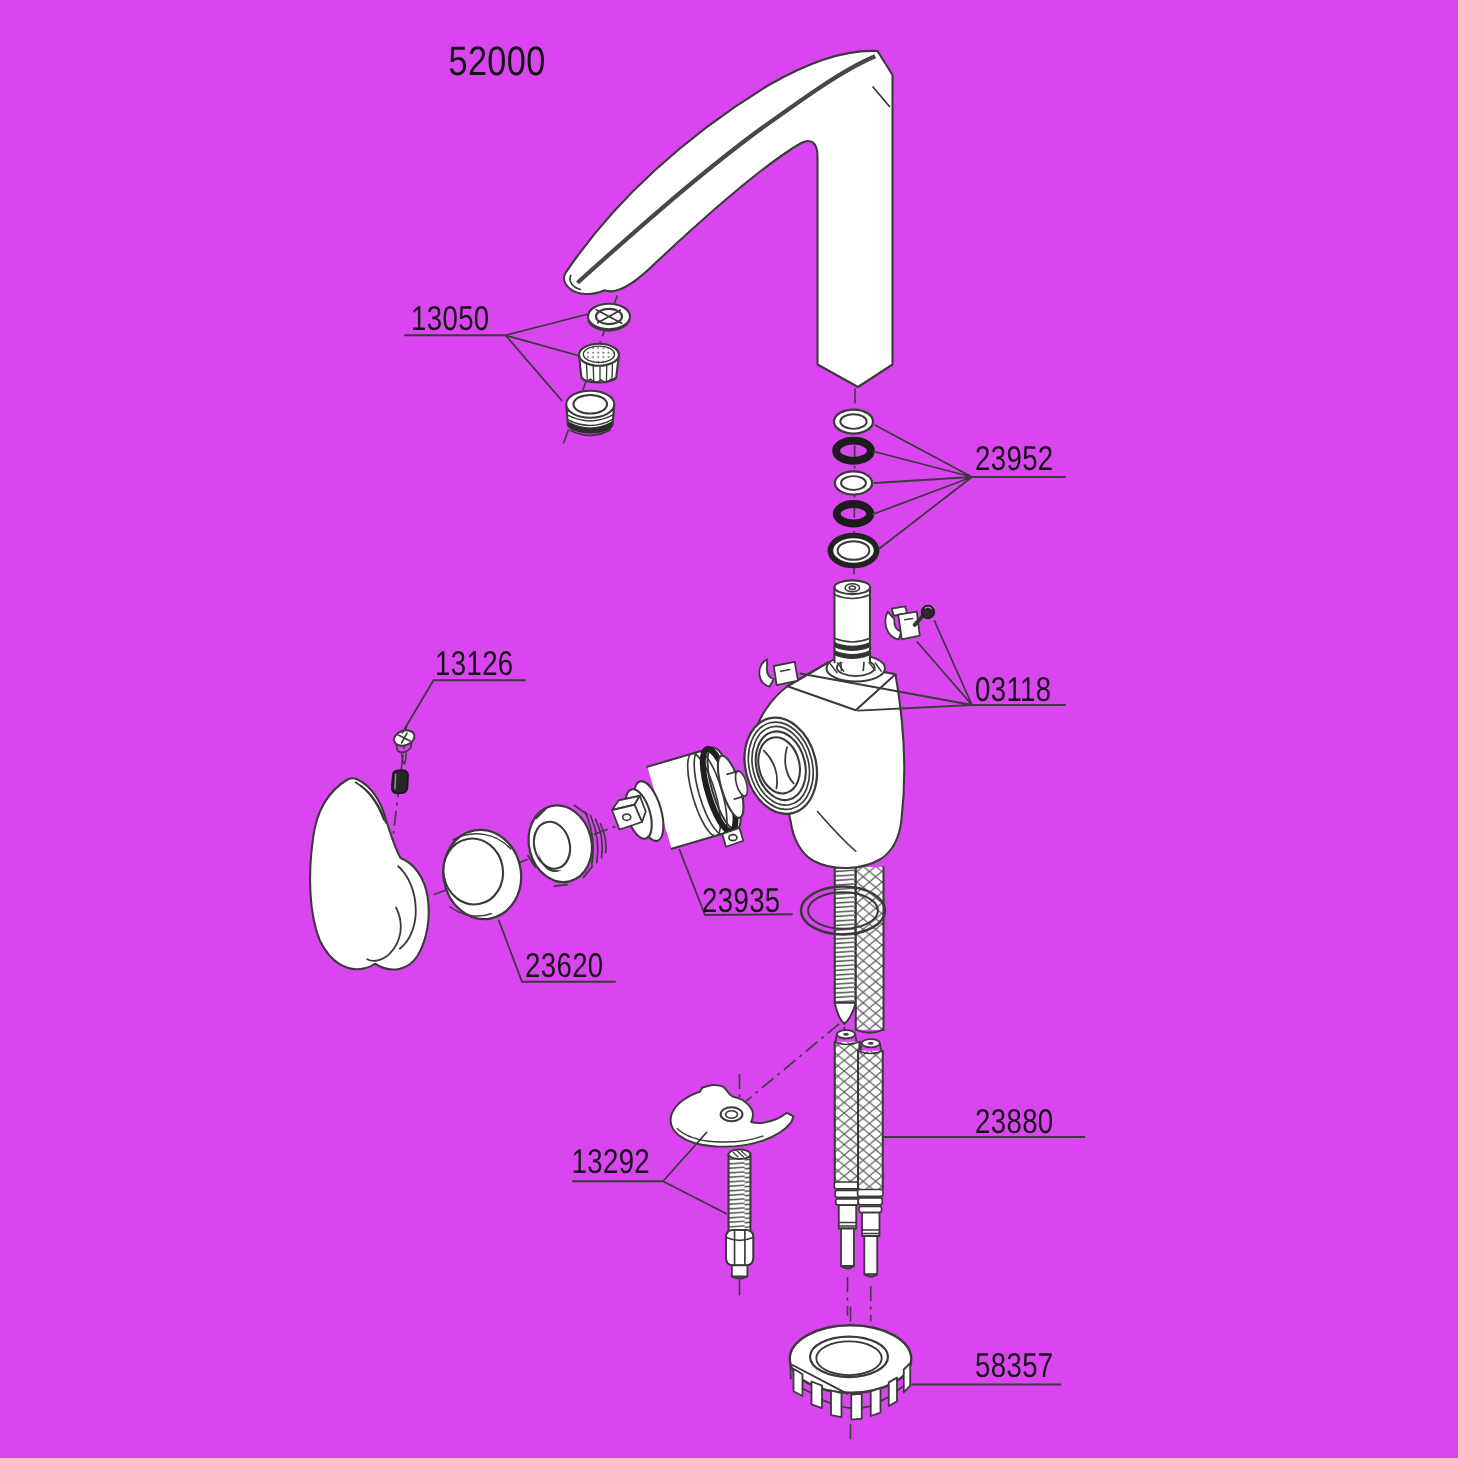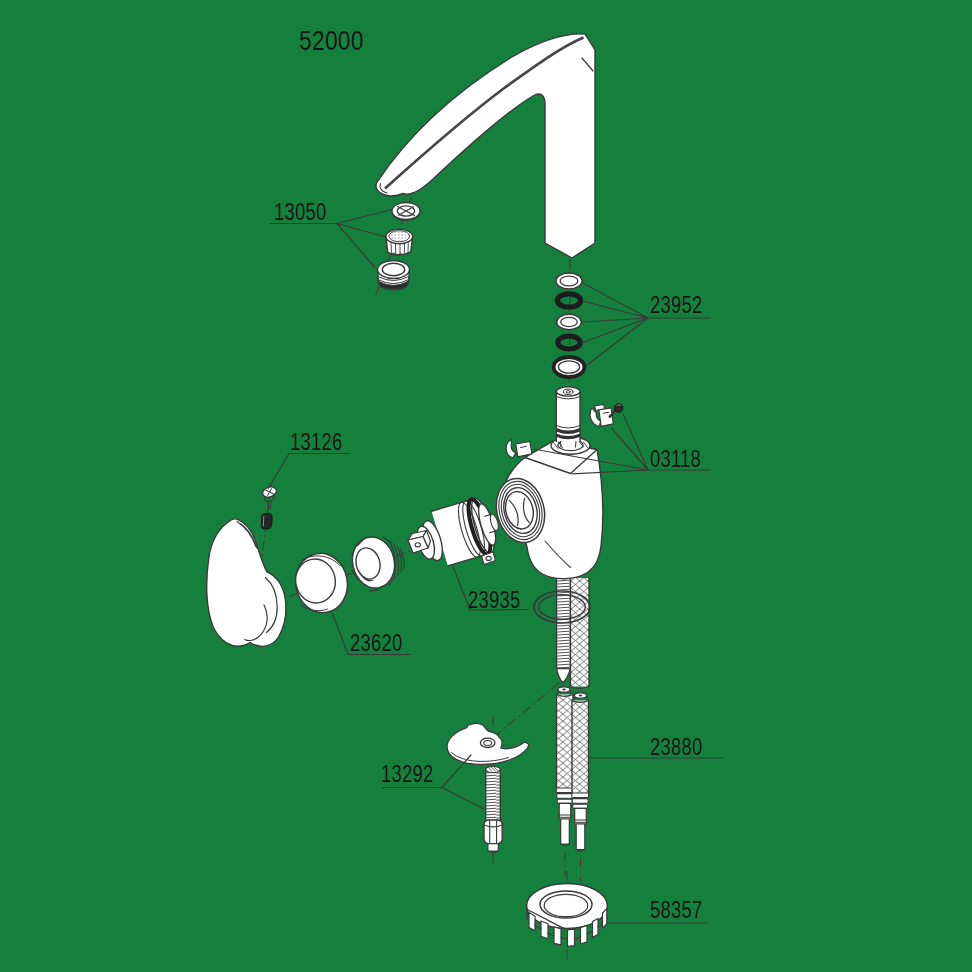--- a/index.html
+++ b/index.html
@@ -1,17 +1,17 @@
 <!DOCTYPE html>
 <html><head>
 <meta charset="utf-8">
 <style>
   html,body{margin:0;padding:0;background:#e8e8e8;}
   #stage{
-    position:relative;width:972px;height:972px;background:#15803d;
+    position:relative;width:972px;height:972px;background:#d946ef;
     font-family:"Liberation Sans",sans-serif;overflow:hidden;margin:0 auto;
   }
   #art{position:absolute;left:0;top:0;}
   .s{fill:none;stroke:#3a3a3a;stroke-width:1.4;stroke-linecap:round;stroke-linejoin:round;}
   .w{fill:#ffffff;stroke:#3a3a3a;stroke-width:1.4;stroke-linejoin:round;}
   .wn{fill:#ffffff;stroke:none;}
   .cl{fill:none;stroke:#3f3f3f;stroke-width:1.1;stroke-dasharray:10 3.5 2 3.5;}
   .ld{fill:none;stroke:#3a3a3a;stroke-width:1.2;stroke-linecap:round;}
   .lbl{
     position:absolute;font-size:23px;line-height:23px;color:#141414;

